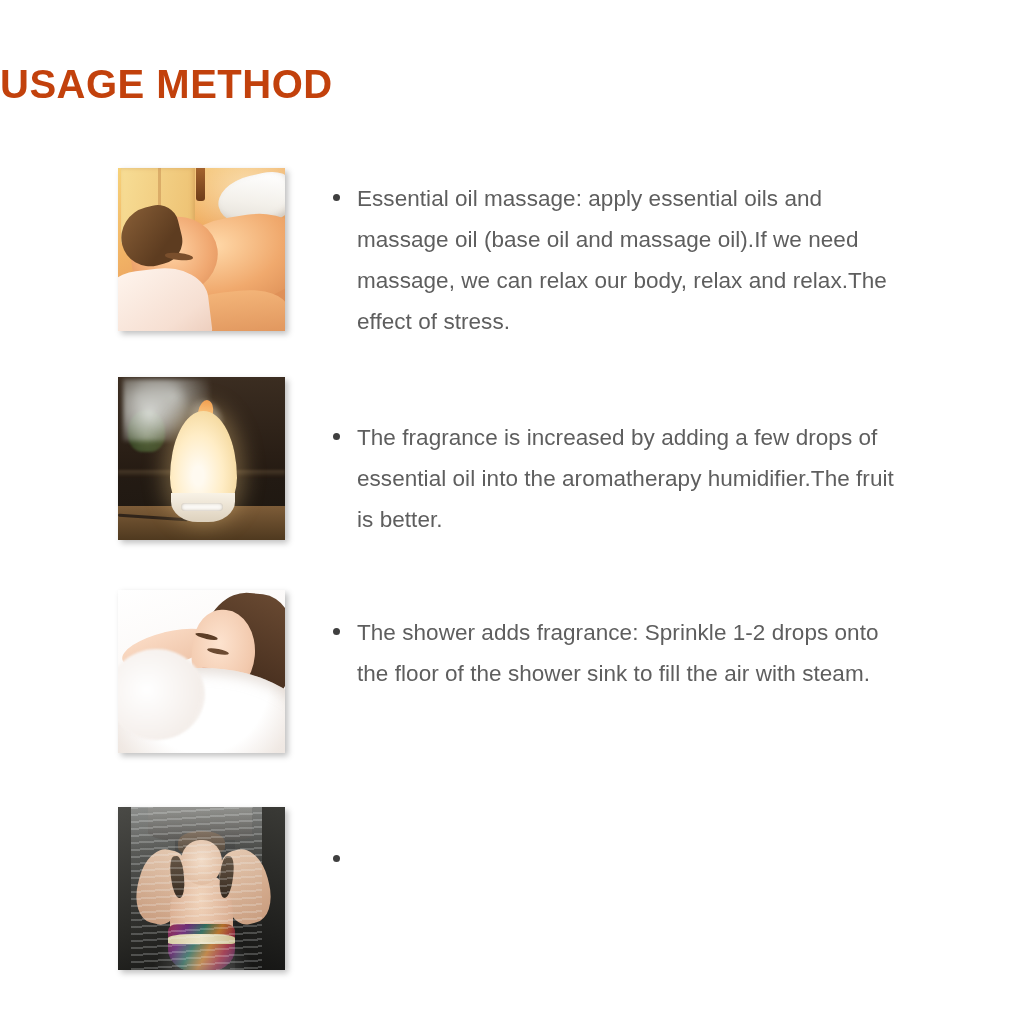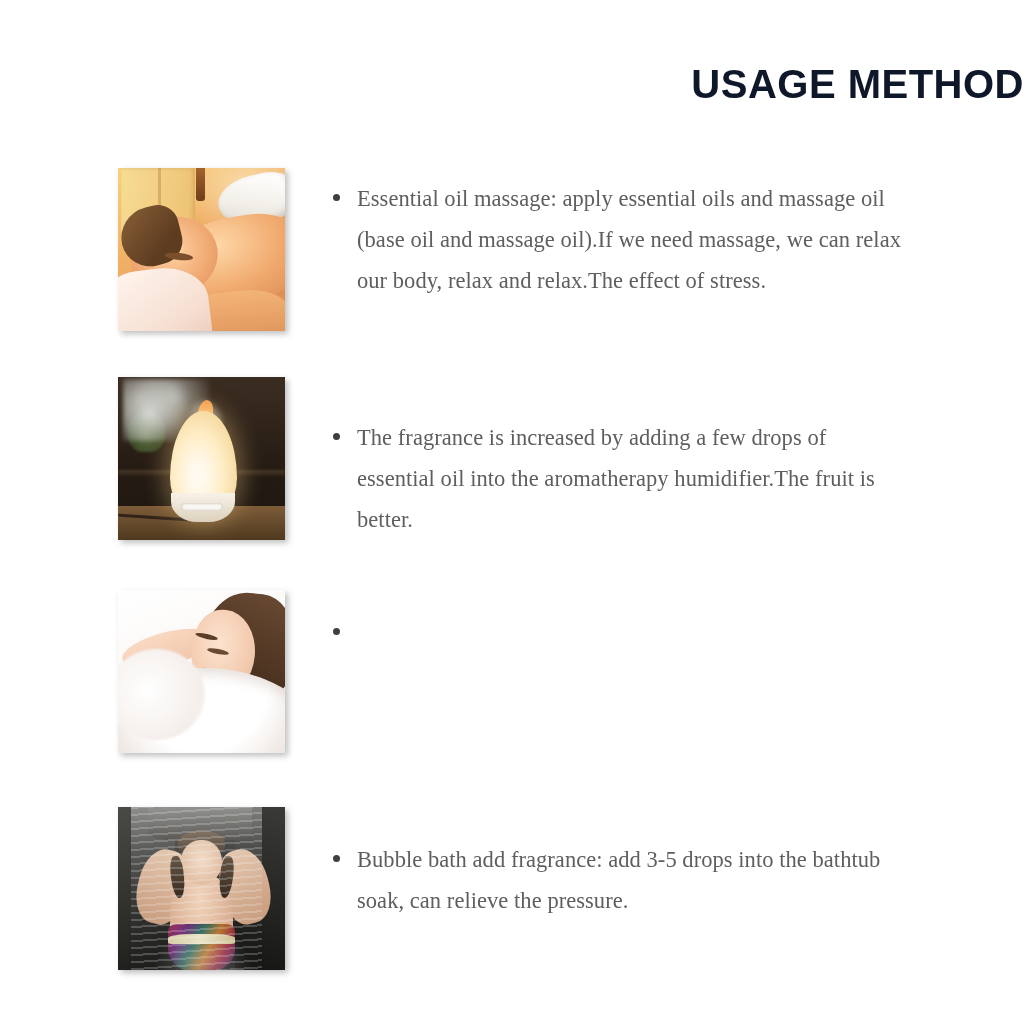--- a/index.html
+++ b/index.html
@@ -15,25 +15,25 @@
     position:relative;
     width:1024px; height:1024px;
     background:#ffffff;
   }
 
   
   #page-title {
     position:absolute;
     left:0; right:0;
     top:62px;
-    text-align:right;
+    text-align:left;
     font-size:40px;
     font-weight:bold;
     letter-spacing:0.5px;
-    color:#0f172a;
+    color:#c2410c;
     font-family:"Liberation Sans", sans-serif;
   }
 
   
   .usage-row {
     position:absolute;
     left:0;
     width:1024px;
   }
   .usage-row.r0 { top:168px; }
@@ -341,21 +341,21 @@
   .usage-row.r1 .usage-text { top:40px; }
   .usage-row.r2 .usage-text { top:22px; }
   .usage-row.r3 .usage-text { top:32px; }
 
   .bullet-item {
     position:relative;
     padding-left:27px;
     font-size:22.5px;
     line-height:41px;
     color:#5e5e5e;
-    font-family:Liberation Serif, serif;
+    font-family:Liberation Sans, sans-serif;
     letter-spacing:0.05px;
   }
   .bullet-dot {
     position:absolute;
     left:3px;
     top:16px;
     width:7px;
     height:7px;
     border-radius:50%;
     background:#3f3f3f;
@@ -426,20 +426,21 @@
         <div class="brow"></div>
         <div class="eye"></div>
         <div class="lips"></div>
         <div class="tubrim"></div>
         <div class="foam"></div>
       </div>
     </div>
     <div class="usage-text">
       <div class="bullet-item">
         <span class="bullet-dot"></span>
+        <span>The shower adds fragrance: Sprinkle 1-2 drops onto the floor of the shower sink to fill the air with steam.</span>
       </div>
     </div>
   </div>
 
   <div class="usage-row r3">
     <div class="photo-frame">
       <div class="photo-inner ph-shower">
         <div class="rockL"></div>
         <div class="rockR"></div>
         <div class="rockTop"></div>
@@ -452,18 +453,17 @@
         <div class="hairR"></div>
         <div class="bikini"></div>
         <div class="bikiniEdge"></div>
         <div class="water"></div>
         <div class="spray"></div>
       </div>
     </div>
     <div class="usage-text">
       <div class="bullet-item">
         <span class="bullet-dot"></span>
-        <span>Bubble bath add fragrance: add 3-5 drops into the bathtub soak, can relieve the pressure.</span>
       </div>
     </div>
   </div>
 
 </div>
 
 </body></html>

